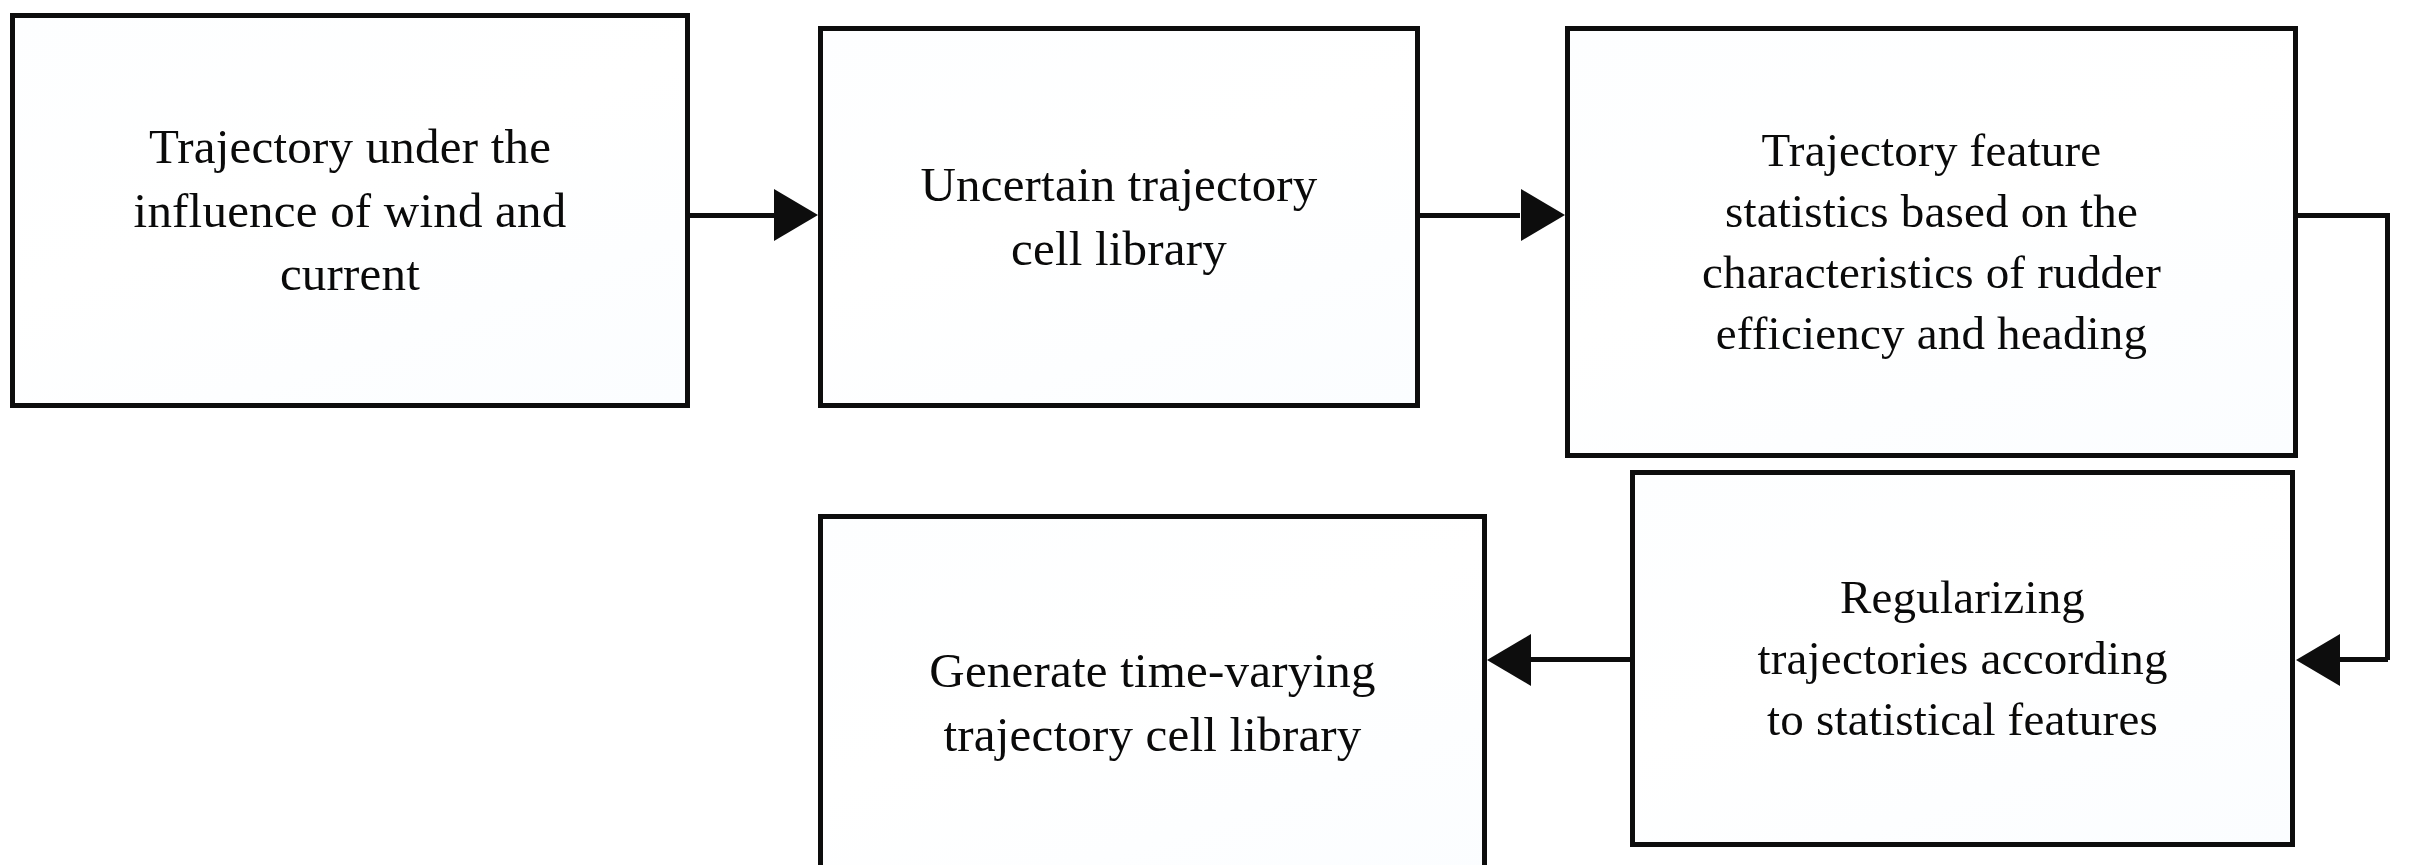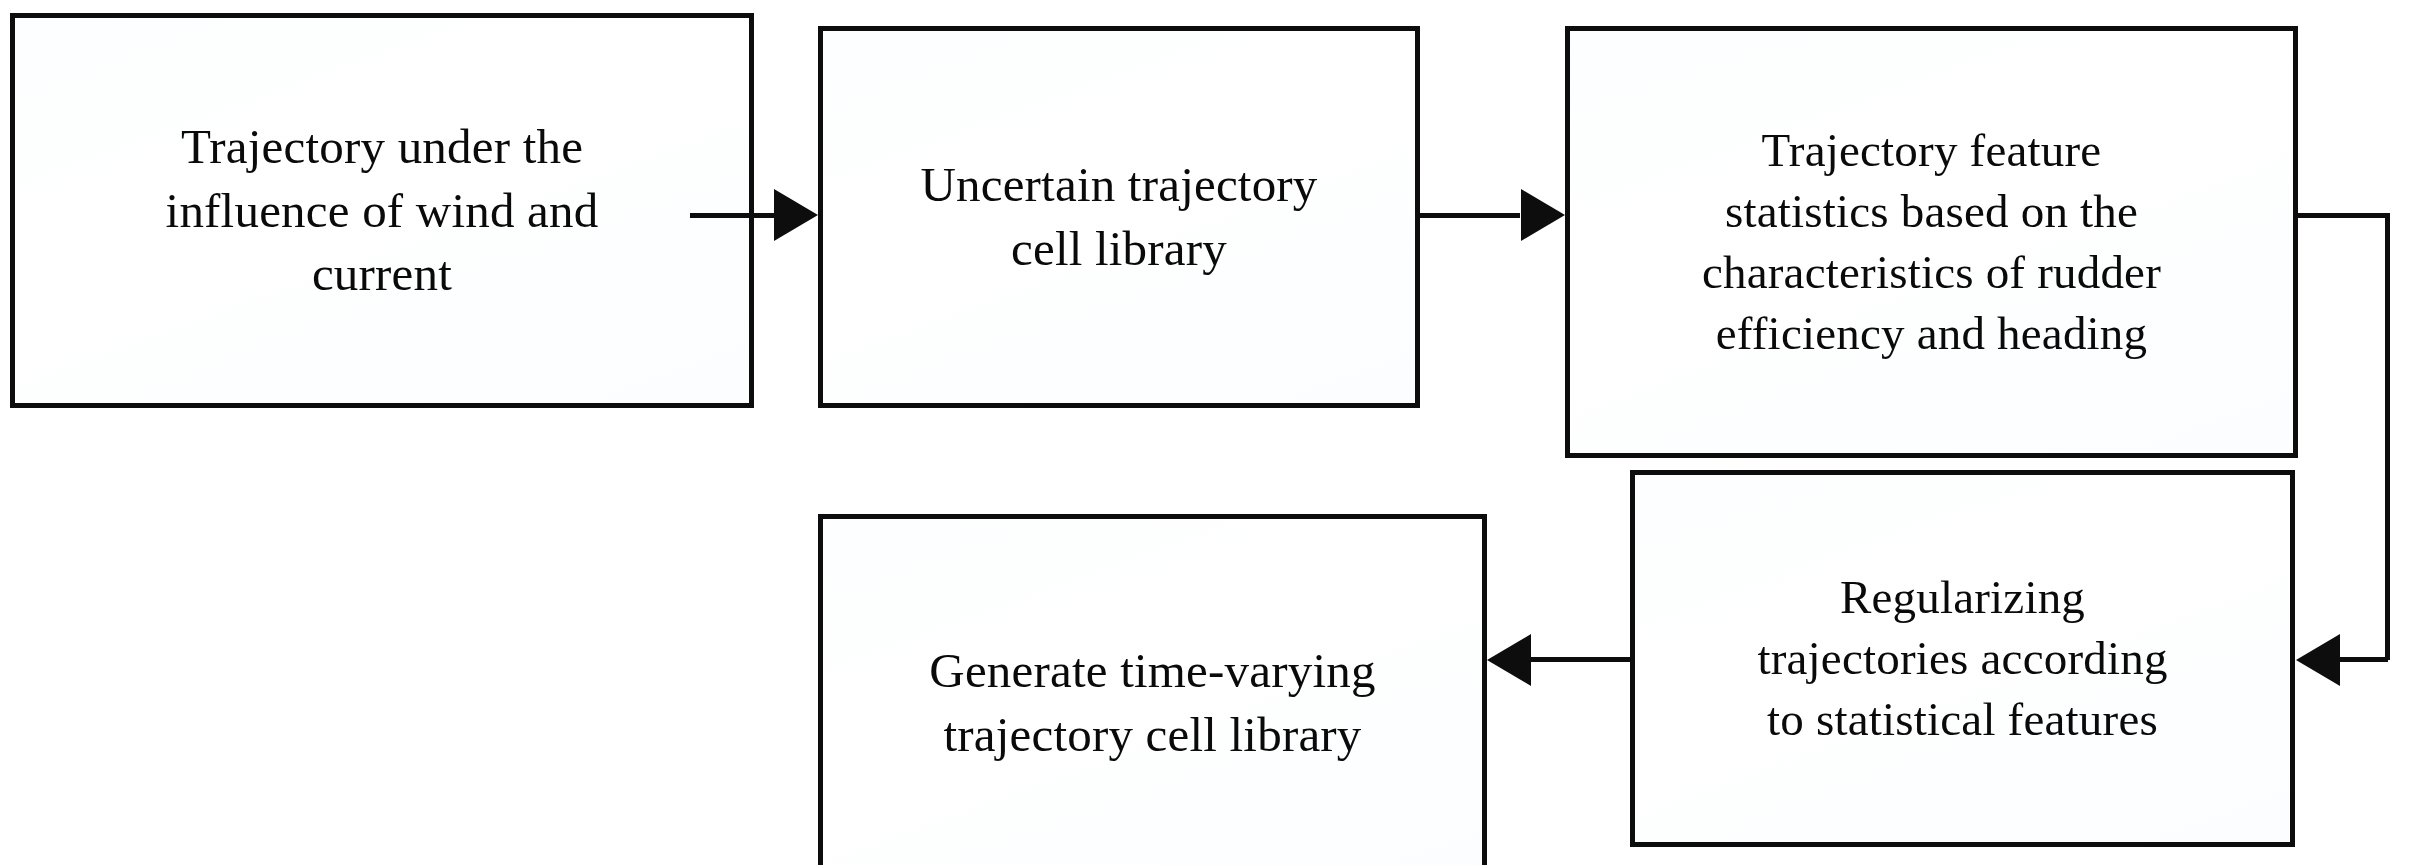--- a/index.html
+++ b/index.html
@@ -33,21 +33,21 @@
     padding: 4px 14px;
   }
   .node .label {
     display: block;
     white-space: pre-line;
     font-size: 49px;
     font-weight: 400;
   }
 
   
-  #node-source        { left: 10px;   top: 13px;  width: 744px; height: 395px; align-items: center; }
+  #node-source        { left: 10px;   top: 13px;  width: 680px; height: 395px; align-items: center; }
   #node-uncertain     { left: 818px;  top: 26px;  width: 602px; height: 382px; }
   #node-statistics    { left: 1565px; top: 26px;  width: 733px; height: 432px; }
   #node-regularize    { left: 1630px; top: 470px; width: 665px; height: 377px; }
   #node-generate      { left: 818px;  top: 470px; width: 669px; height: 377px; margin-top: 44px; }
 
   #node-statistics .label { font-size: 47px; }
   #node-regularize .label { font-size: 47px; }
 
   
   .edge-line {

